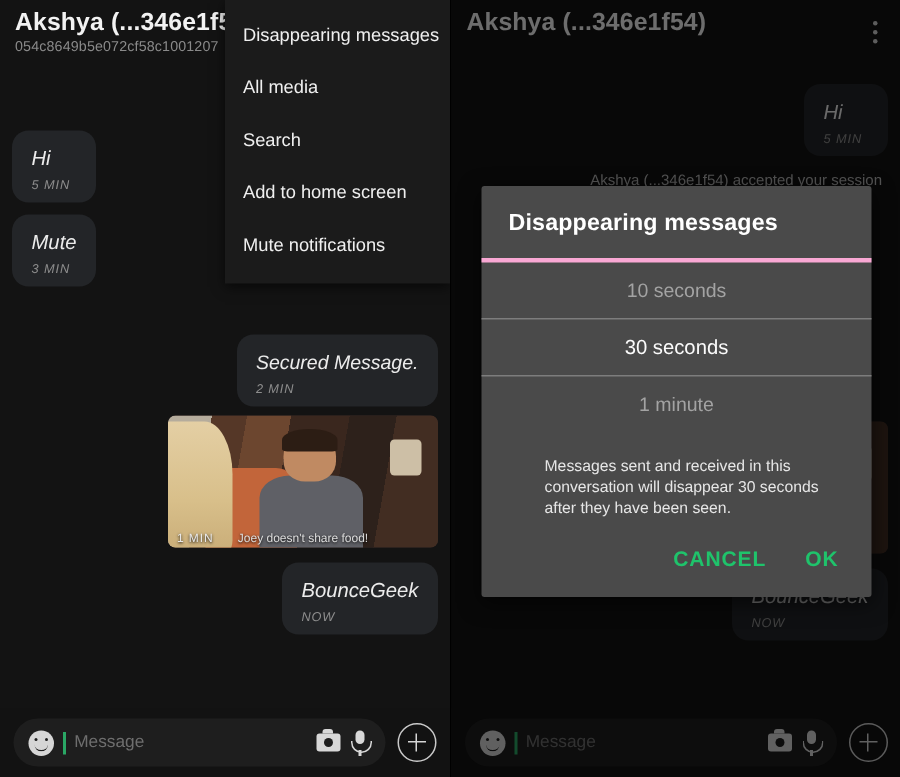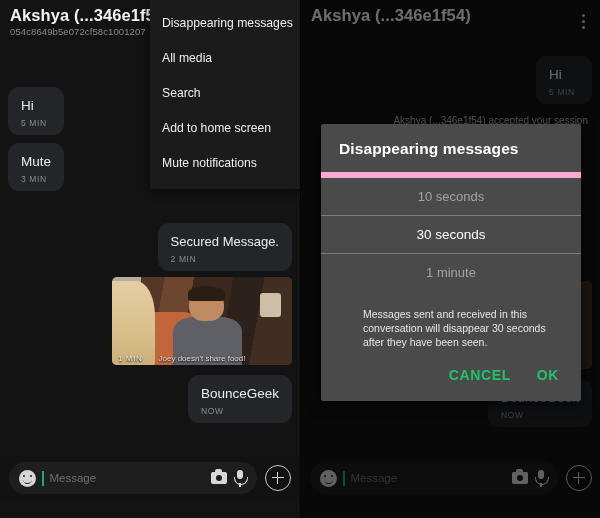--- a/index.html
+++ b/index.html
@@ -82,20 +82,21 @@
   .row { display: flex; margin-top: 8px; }
   .row.in  { justify-content: flex-start; }
   .row.out { justify-content: flex-end; }
 
   .bubble {
     background: #232528;
     border-radius: 11px;
     padding: 11px 13px 7px 13px;
     min-width: 56px;
     max-width: 200px;
+    font-style: italic;
   }
   .bubble .txt {
     color: #ececec;
     font-size: 13.5px;
     line-height: 16px;
     white-space: nowrap;
   }
   .bubble .time {
     color: #8d8d8d;
     font-size: 8.5px;
@@ -160,21 +161,21 @@
     left: 6px; bottom: 2px;
     color: #e8e8e8;
     font-size: 8px;
     letter-spacing: .6px;
     text-shadow: 0 1px 2px #000;
   }
 
   
   .compose {
     position: absolute;
-    bottom: 17px; left: 0;
+    bottom: 0; left: 0;
     width: 300px; height: 46px;
     background: #121212;
     display: flex;
     align-items: center;
     padding: 0 9px;
     gap: 8px;
   }
   .input-pill {
     flex: 1;
     height: 32px;
@@ -313,21 +314,21 @@
     box-shadow: 0 4px 14px rgba(0,0,0,.6);
     padding-bottom: 2px;
   }
   .dialog-title {
     color: #fff;
     font-size: 15.5px;
     font-weight: bold;
     padding: 16px 18px 14px 18px;
     letter-spacing: .1px;
   }
-  .picker { border-top: 6px solid #f9a8d4; }
+  .picker { border-top: 3px solid #f9a8d4; }
   .picker-item {
     text-align: center;
     font-size: 13px;
     padding: 11px 0;
     color: #a3a3a3;
     cursor: pointer;
   }
   .picker-item.selected {
     color: #fbfbfb;
     font-size: 13.5px;

